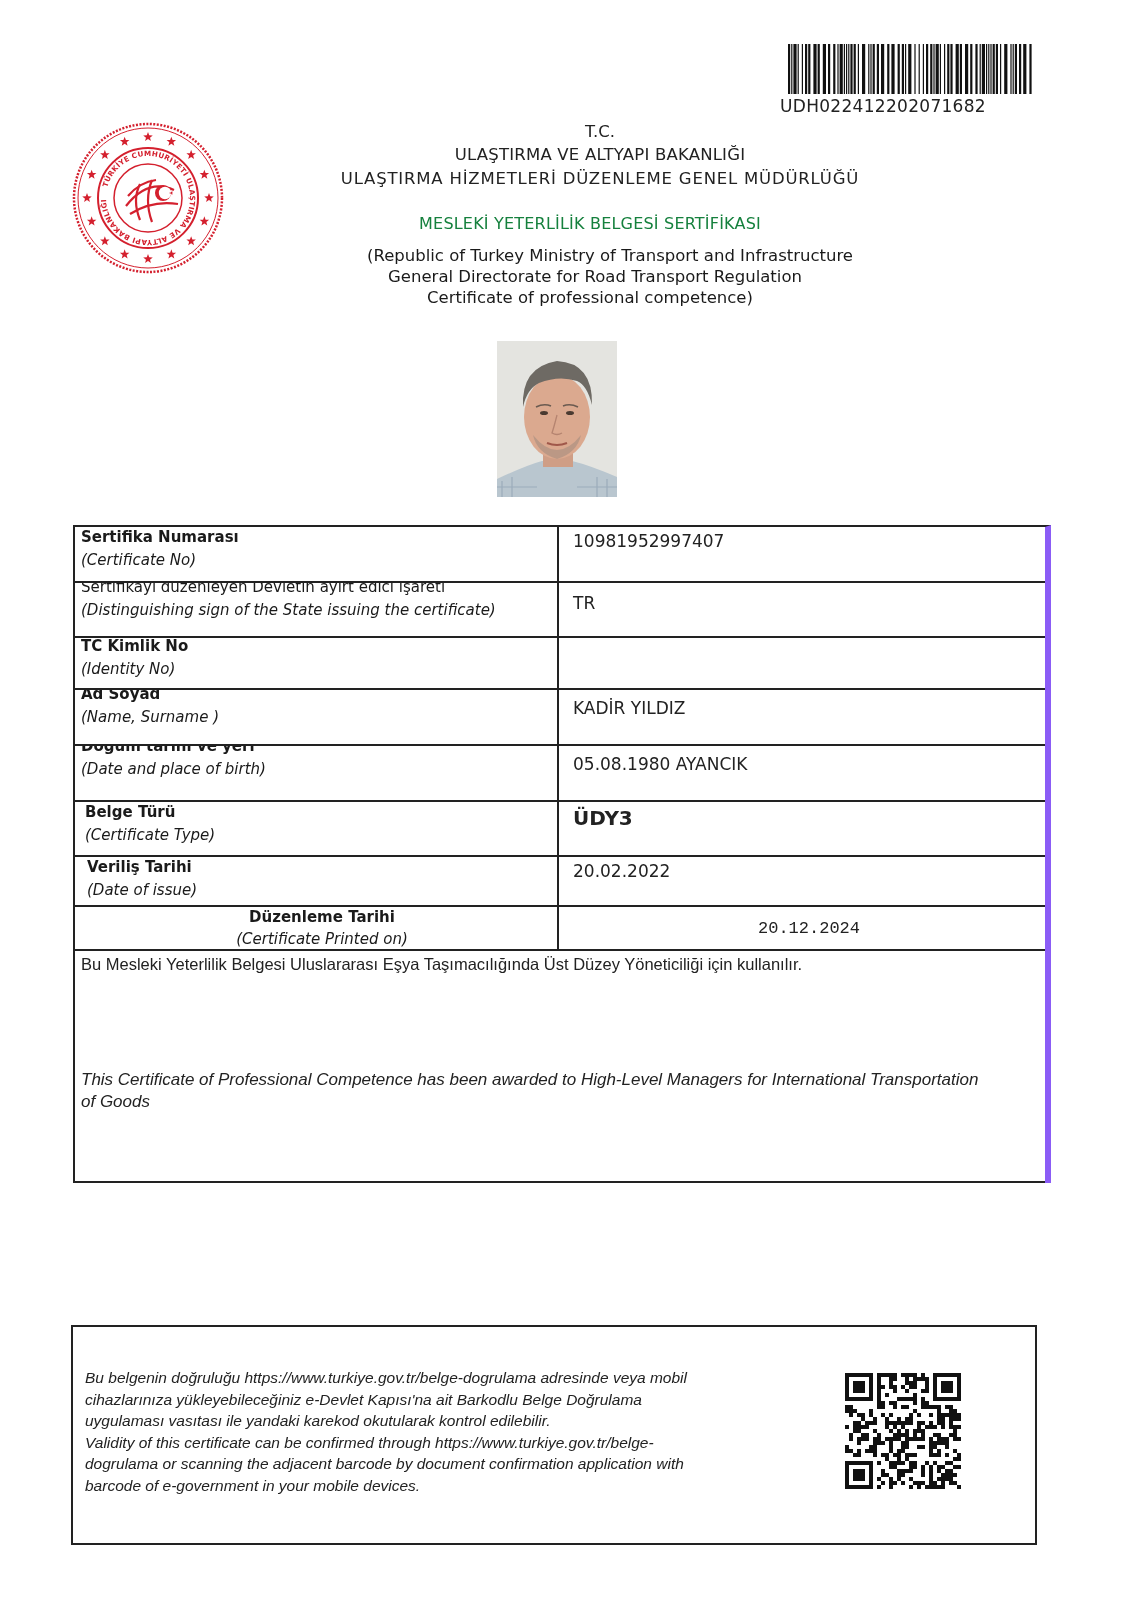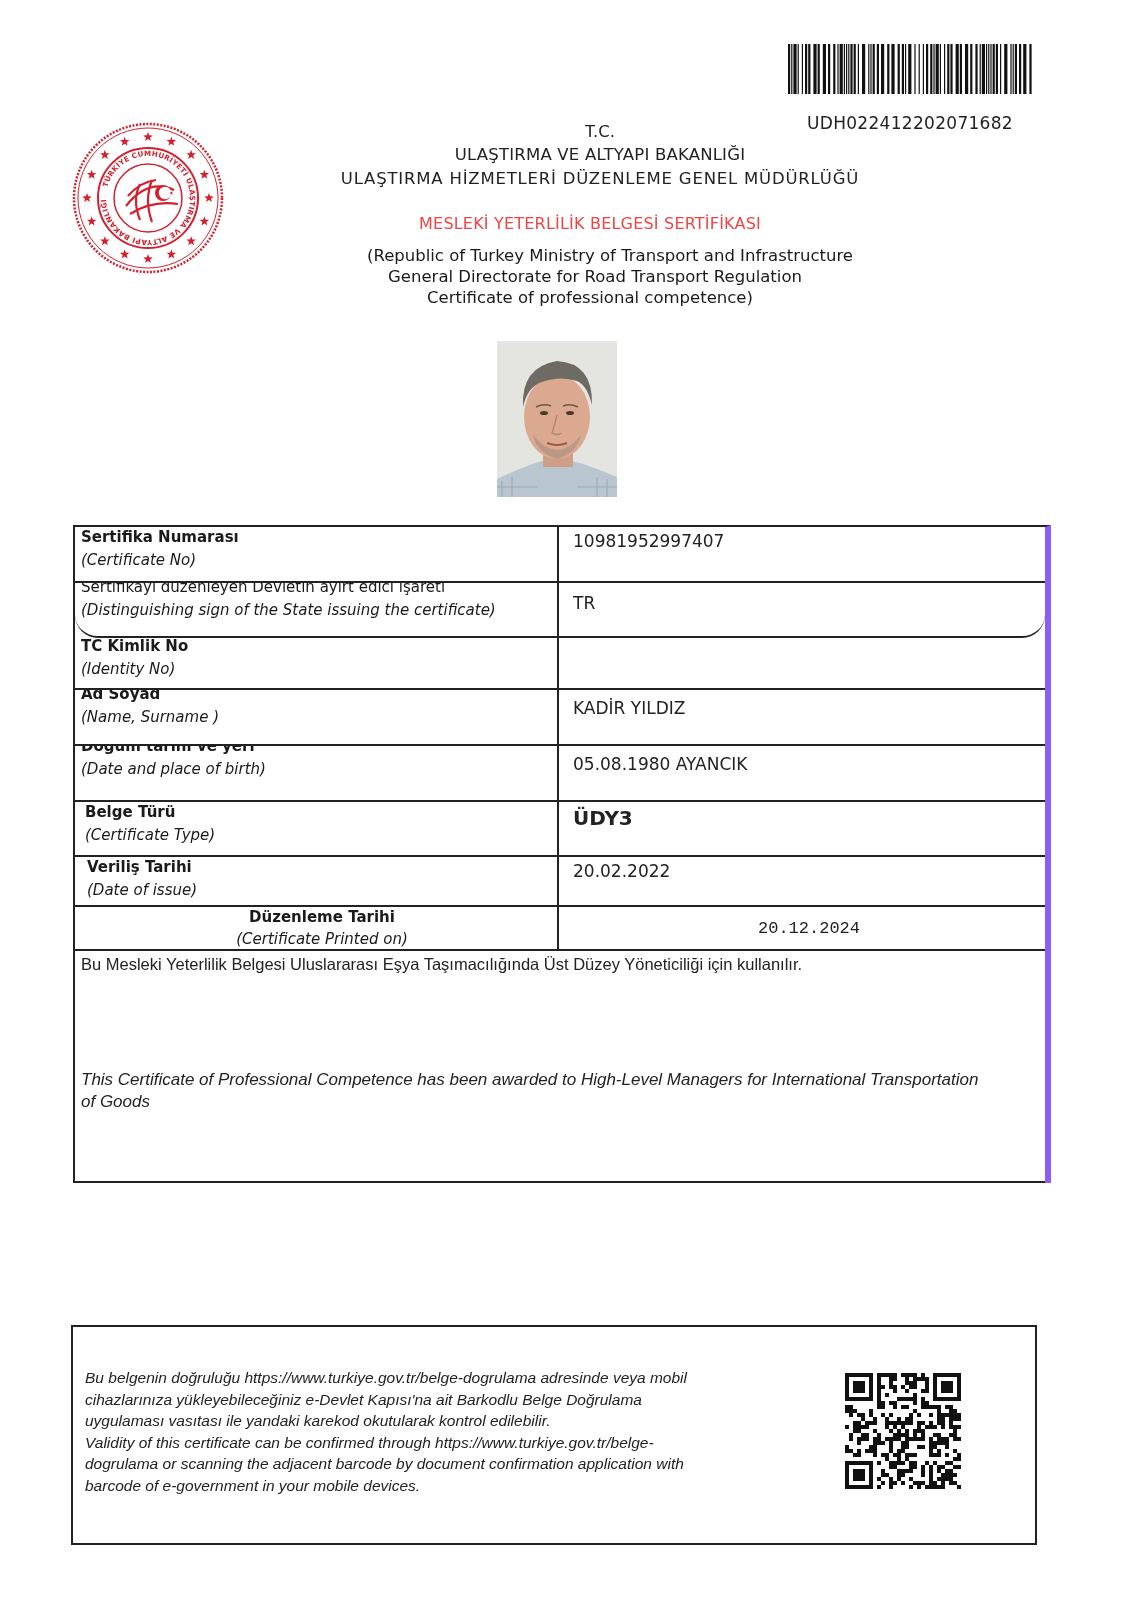--- a/index.html
+++ b/index.html
@@ -4,31 +4,31 @@
   <style>
     html, body { margin: 0; padding: 0; background: #ffffff; }
     body {
       width: 1131px; height: 1600px; position: relative; overflow: hidden;
       font-family: "DejaVu Sans", "Liberation Sans", sans-serif; color: #1a1a1a;
     }
     .abs { position: absolute; }
 
     
     #barcode { left: 788px; top: 44px; width: 244px; height: 50px; }
-    #barcode-number { left: 780px; top: 113px; width: 260px; text-align: center; font-size: 17px; letter-spacing: 0.3px; color: #222; }
+    #barcode-number { left: 780px; top: 96px; width: 260px; text-align: left; font-size: 17px; letter-spacing: 0.3px; color: #222; }
 
     
     #seal { left: 70px; top: 120px; width: 156px; height: 156px; }
 
     
     .hdr { left: 300px; width: 600px; text-align: center; color: #222; }
     #hdr-tc { top: 122px; font-size: 16.5px; }
     #hdr-ministry { top: 145px; font-size: 16.5px; letter-spacing: 0.2px; }
     #hdr-directorate { top: 169px; font-size: 16.5px; letter-spacing: 0.8px; }
-    #hdr-cert-title { top: 214px; left: 300px; width: 580px; font-size: 16px; color: #ef4444; letter-spacing: 0.2px; }
+    #hdr-cert-title { top: 214px; left: 300px; width: 580px; font-size: 16px; color: #15803d; letter-spacing: 0.2px; }
     #hdr-en-1 { top: 246px; left: 330px; width: 560px; font-size: 16.5px; text-align: center; }
     #hdr-en-2 { top: 267px; left: 330px; width: 530px; font-size: 16.5px; text-align: center; }
     #hdr-en-3 { top: 288px; left: 330px; width: 520px; font-size: 16.5px; text-align: center; }
 
     
     #photo { left: 497px; top: 341px; width: 120px; height: 156px; background: #e3e3df; overflow: hidden; }
 
     
     #info-table {
       left: 73px; top: 525px; width: 970px;
@@ -214,21 +214,21 @@
 </div>
 
 <div id="info-table" class="abs">
   <div class="row" style="height:54px;">
     <div class="cell-label">
       <div class="lbl-tr">Sertifika Numarası</div>
       <div class="lbl-en">(Certificate No)</div>
     </div>
     <div class="cell-value">10981952997407</div>
   </div>
-  <div class="row" style="height:53px;border-radius:23px;">
+  <div class="row" style="height:53px;">
     <div class="cell-label">
       <div class="lbl-tr normal" style="margin-top:-6px;">Sertifikayı düzenleyen Devletin ayırt edici işareti</div>
       <div class="lbl-en">(Distinguishing sign of the State issuing the certificate)</div>
     </div>
     <div class="cell-value" style="padding-top:10px;">TR</div>
   </div>
   <div class="row" style="height:50px;">
     <div class="cell-label">
       <div class="lbl-tr" style="margin-top:-2px;">TC Kimlik No</div>
       <div class="lbl-en">(Identity No)</div>

